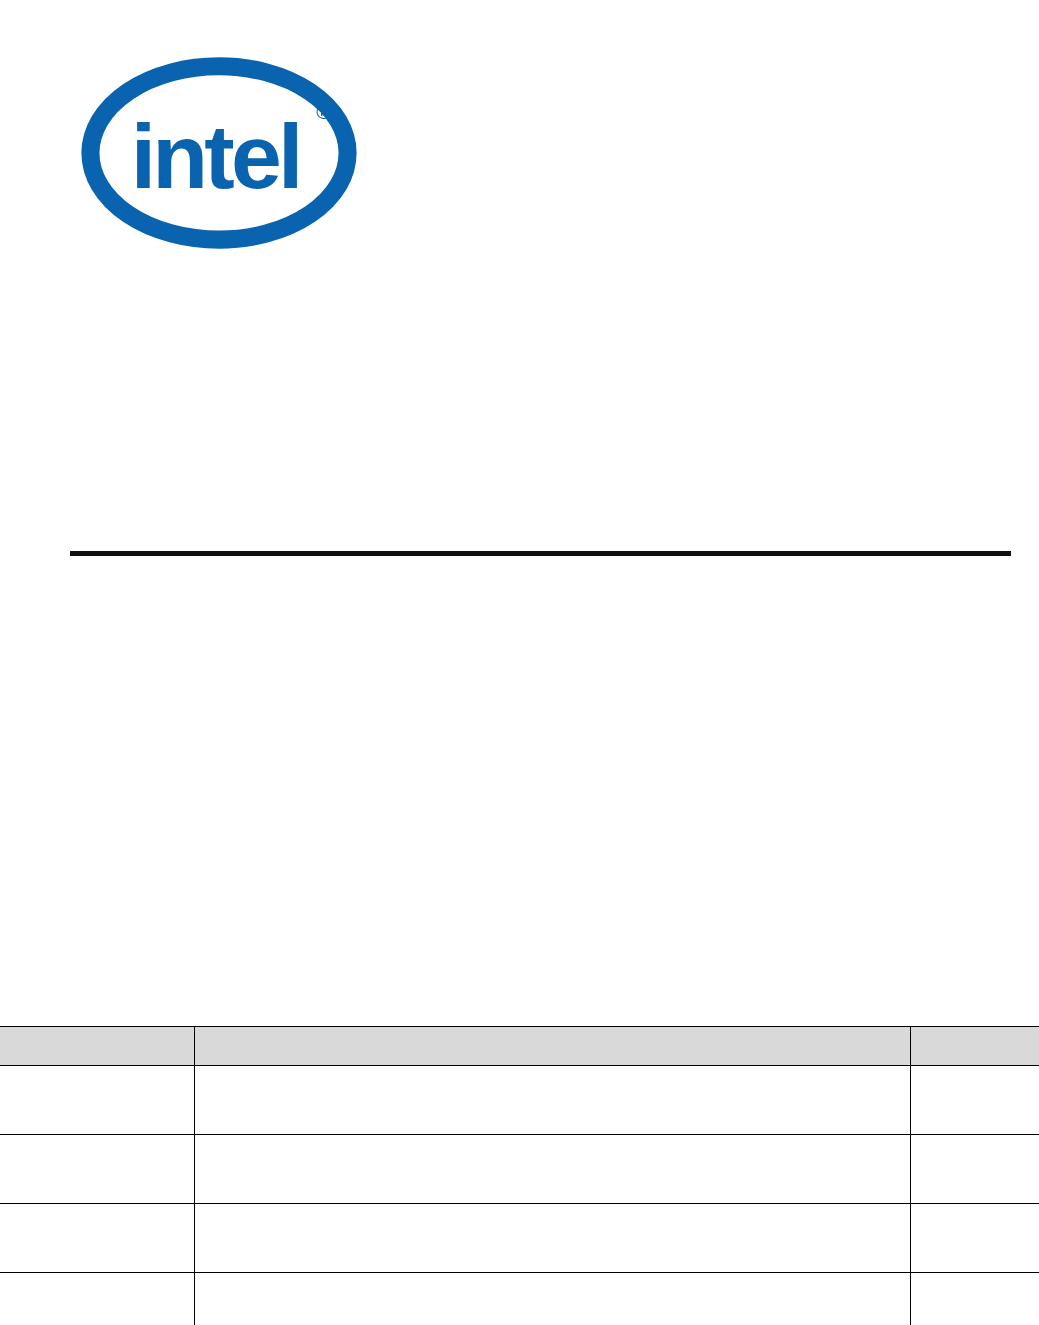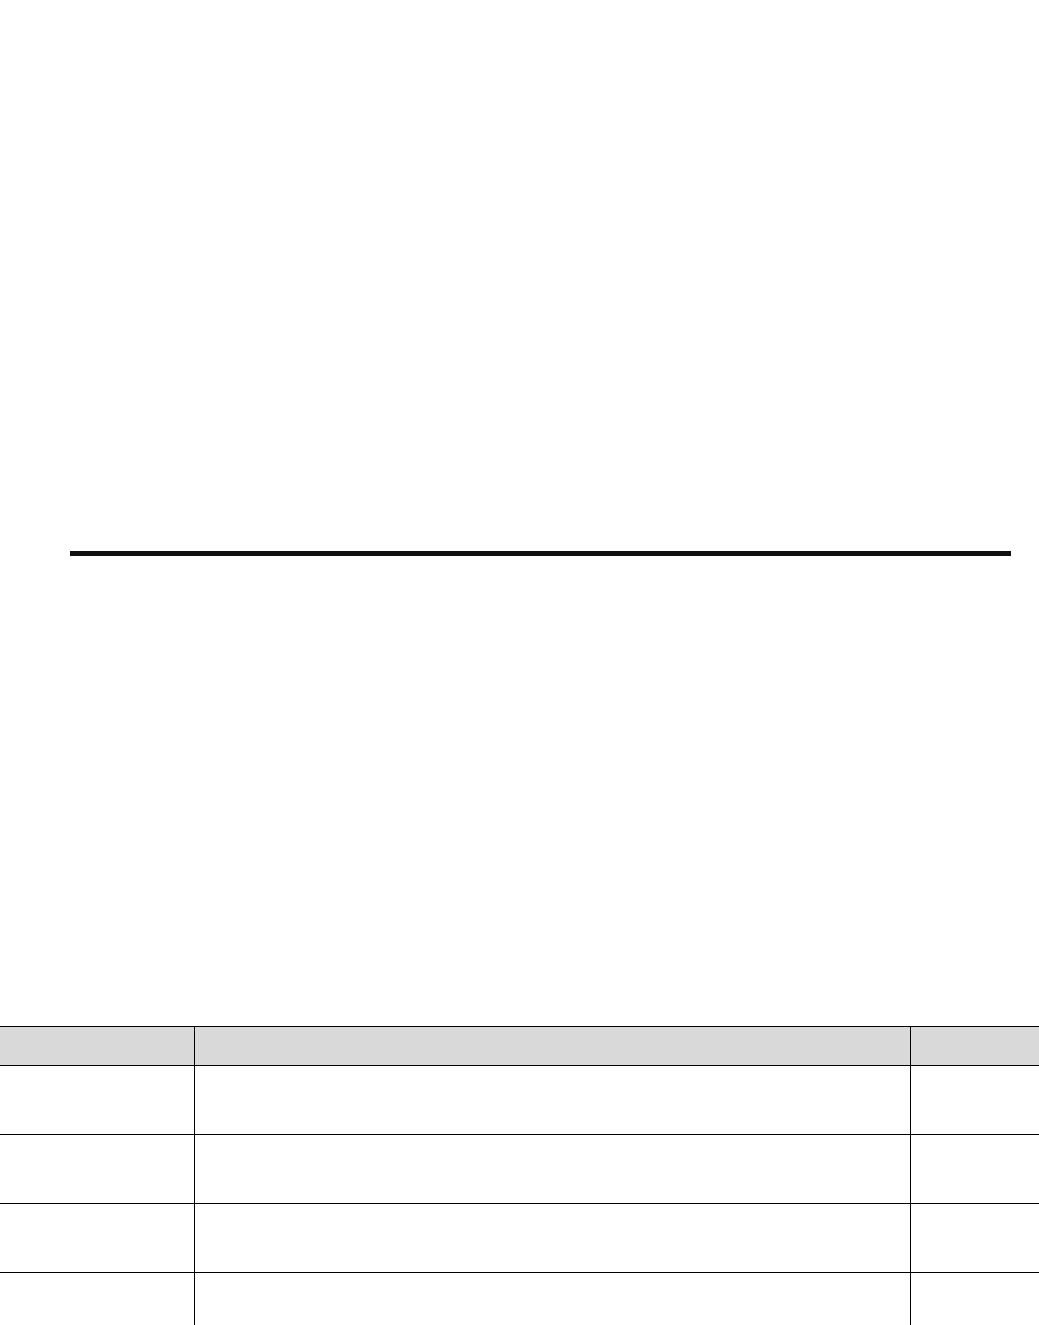--- a/index.html
+++ b/index.html
@@ -59,20 +59,27 @@
   }
   .col-a { width: 195px; }
   .col-b { width: 716px; }
   .col-c { width: 130px; }
 </style>
 </head>
 <body>
 
 <div class="page">
 
+  <div class="logo">
+    <svg width="290" height="200" viewBox="0 0 300 210" aria-hidden="true">
+      <ellipse cx="150" cy="106" rx="135" ry="91" fill="none" stroke="#0a63ae" stroke-width="19"></ellipse>
+      <text x="146" y="143" text-anchor="middle" font-family="Liberation Sans, sans-serif" font-weight="bold" font-size="96" letter-spacing="-4" fill="#0a63ae">intel</text>
+      <text x="252" y="70" font-family="Liberation Sans, sans-serif" font-size="22" fill="#0a63ae">®</text>
+    </svg>
+  </div>
 
   <div class="rule"></div>
 
   <table class="rev-table">
     <colgroup>
       <col class="col-a">
       <col class="col-b">
       <col class="col-c">
     </colgroup>
     <thead>

